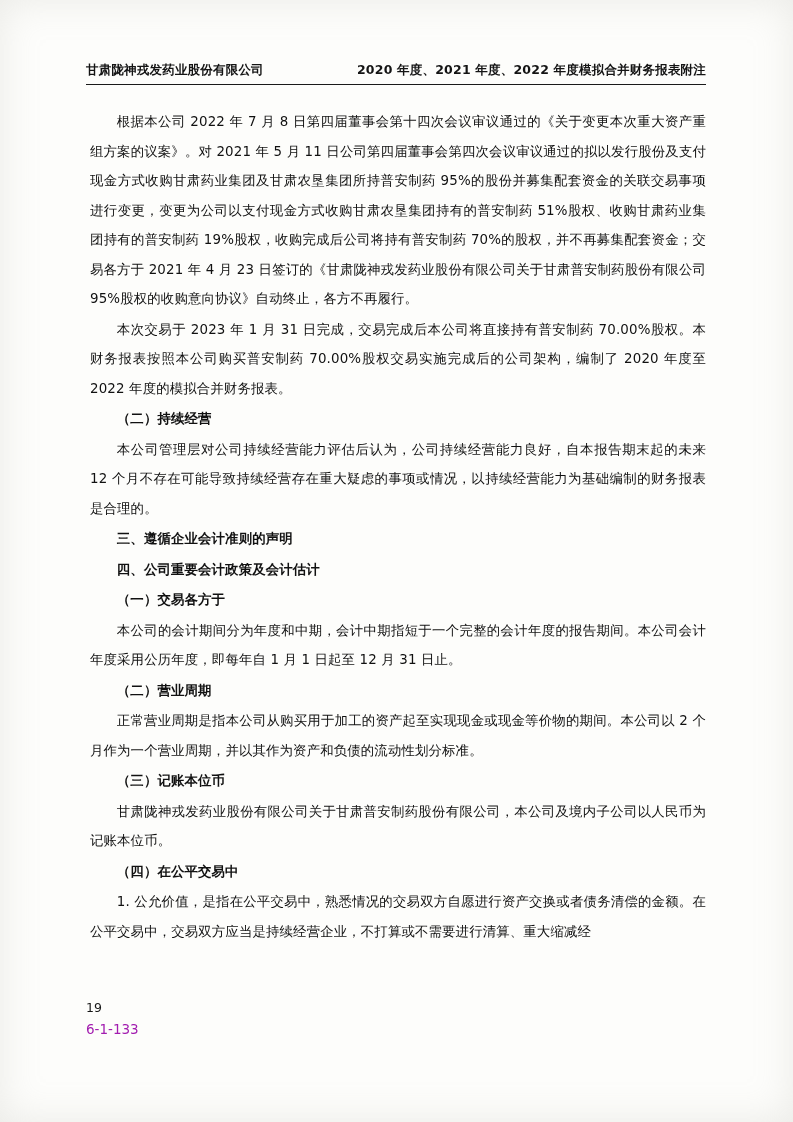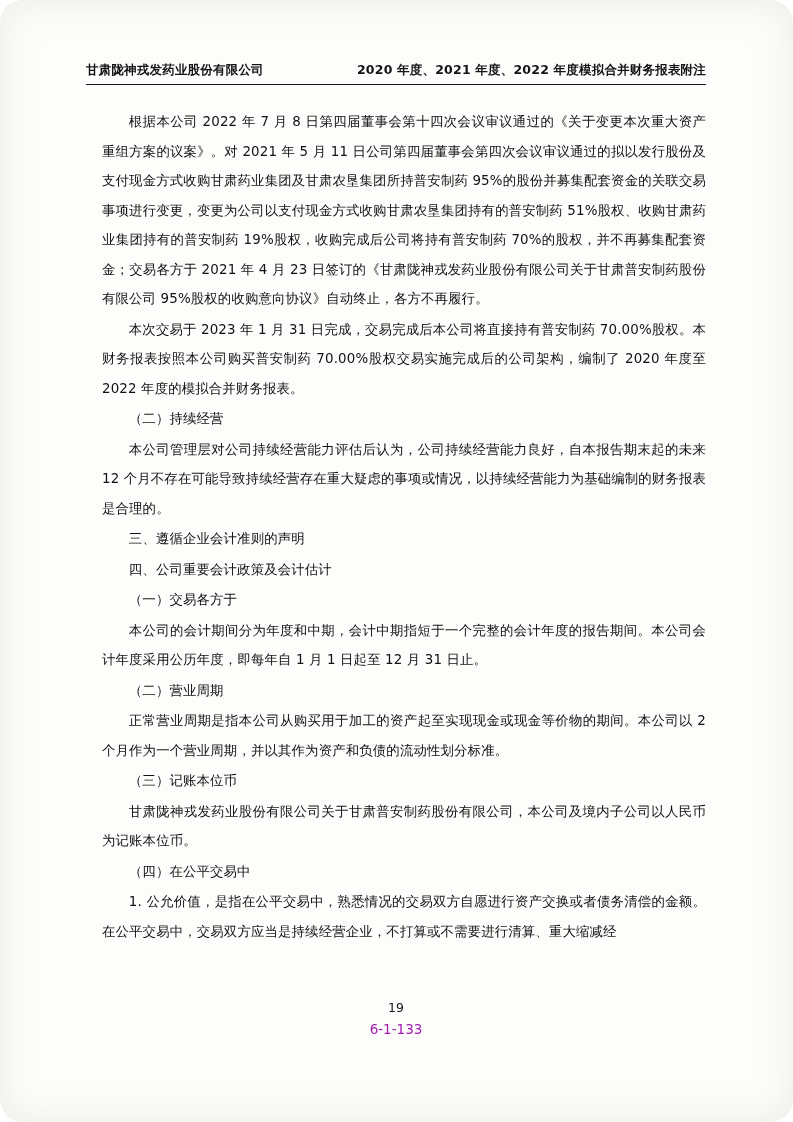--- a/index.html
+++ b/index.html
@@ -10,21 +10,20 @@
   body {
     font-family: "DejaVu Sans", "Liberation Sans", sans-serif;
   }
   .page {
     position: relative;
     width: 793px;
     height: 1122px;
     background: #fdfdfb;
     box-sizing: border-box;
     overflow: hidden;
-    border-radius: 23px;
   }
   .sheet {
     position: absolute;
     left: 86px;
     top: 62px;
     width: 620px;
     height: 1000px;
   }
   .header {
     display: flex;
@@ -42,42 +41,42 @@
   .header-right {
     white-space: nowrap;
     margin-left: 36px;
   }
   .header-rule {
     border-bottom: 1.3px solid #1a1a1a;
     width: 100%;
     margin-bottom: 22px;
   }
   .body-text p {
-    margin: 0 0 1px 16px;
+    margin: 0 0 1px 4px;
     font-size: 13.4px;
     line-height: 29.5px;
     color: #111111;
     text-align: justify;
     text-justify: inter-ideograph;
     letter-spacing: 0.15px;
   }
   .indent {
     text-indent: 2em;
   }
   .heading {
-    font-weight: normal;
+    font-weight: bold;
     text-indent: 2em;
     letter-spacing: 0.4px;
   }
   .footer {
     position: absolute;
     left: 0;
     right: 0;
     bottom: 22px;
-    text-align: center;
+    text-align: left;
   }
   .footer .pagenum {
     font-size: 12.5px;
     color: #161616;
     line-height: 20px;
   }
   .footer .docnum {
     font-size: 13.5px;
     color: #a21caf;
     line-height: 22px;

